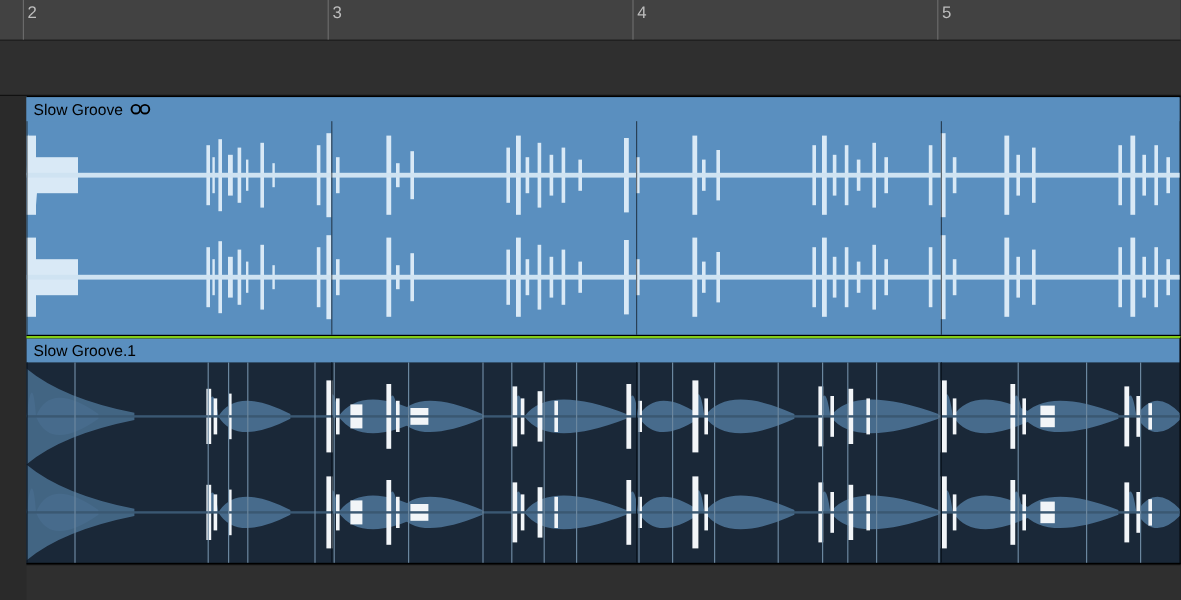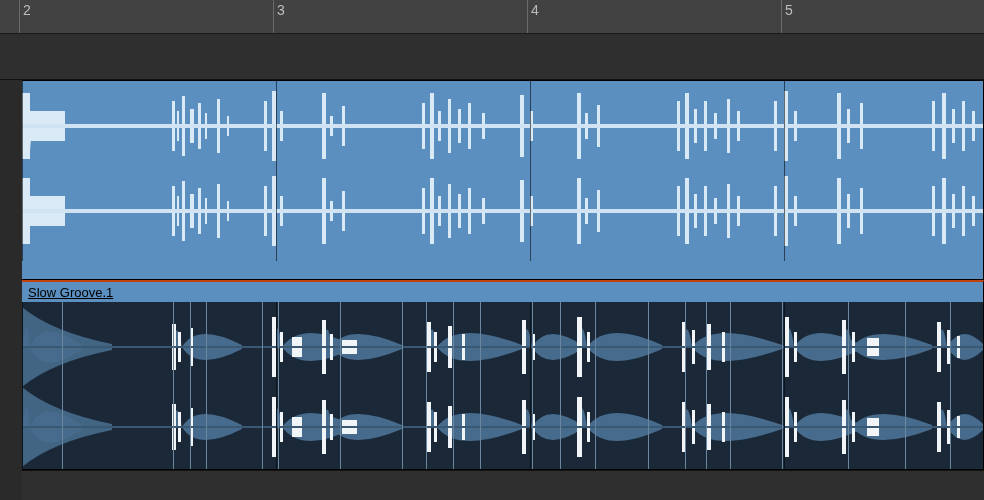--- a/index.html
+++ b/index.html
@@ -70,22 +70,21 @@
     background: #5a8fbf;
     color: #000;
   }
   .loop-icon svg { display: block; }
   .waveform-area {
     position: relative;
     width: 100%;
   }
   .region-flex {
     background: #1a2838;
-    border-top: 2px solid #c2410c;
-    text-decoration: underline;
+    border-top: 2px solid #84cc16;
   }
   .region-flex .region-header {
     background: #5a8fbf;
     color: #000;
   }
   .vline {
     position: absolute;
     top: 0;
     width: 1px;
     height: 100%;
@@ -121,20 +120,31 @@
   <div class="ruler-mark" style="left:781px">
       <span>5</span>
     </div>
 </div>
 
 <div class="dark-strip"></div>
 
 <div class="track-container">
 
   <div class="region region-selected" style="height:200px">
+    <div class="region-header">
+      <span>Slow Groove</span>
+      <span class="loop-icon">
+        <svg width="18" height="12" viewBox="0 0 18 12">
+            <g fill="none" stroke="#000" stroke-width="1.6">
+              <circle cx="5.2" cy="6" r="3.6"></circle>
+              <circle cx="12.8" cy="6" r="3.6"></circle>
+            </g>
+          </svg>
+      </span>
+    </div>
     <div class="waveform-area" style="height:180px">
 
       <div class="vline" style="left:0px"></div>
       <div class="vline" style="left:254px"></div>
       <div class="vline" style="left:508px"></div>
       <div class="vline" style="left:762px"></div>
       <svg width="962" height="180" preserveAspectRatio="none">
         <g fill="#d9e9f6">
 
           <g transform="translate(0,0)">

